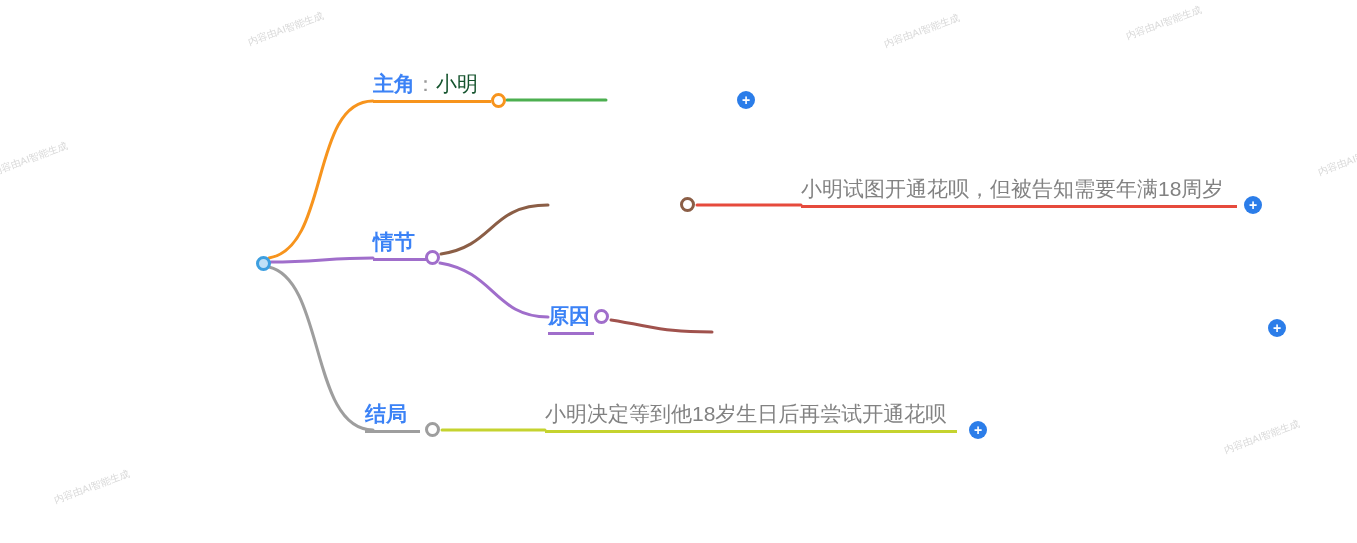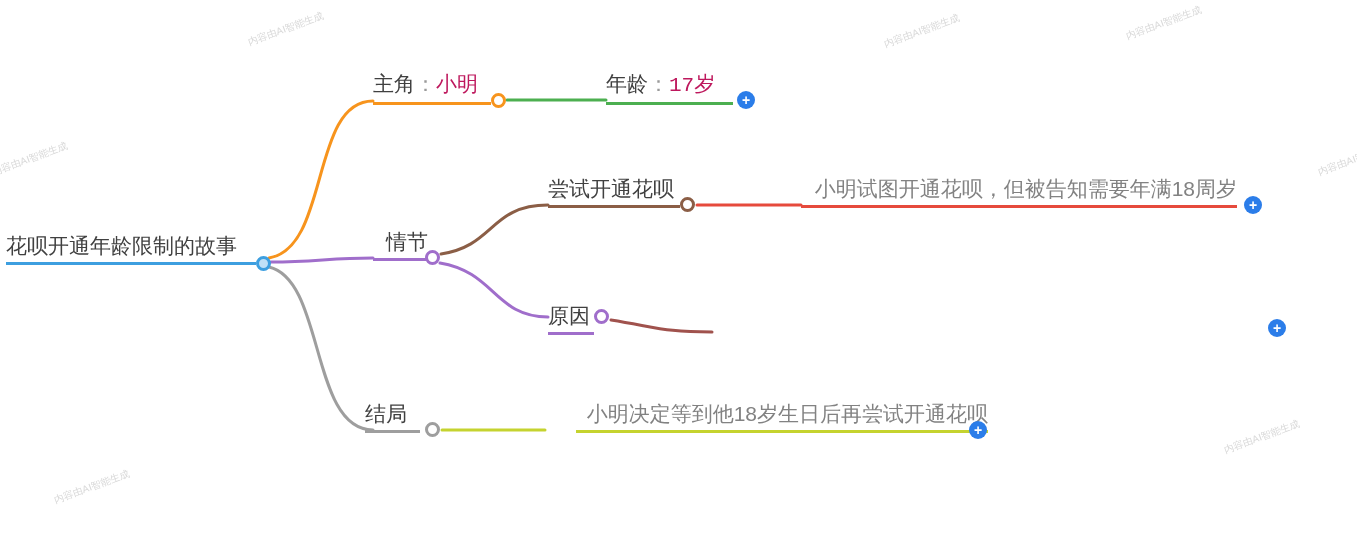--- a/index.html
+++ b/index.html
@@ -24,39 +24,39 @@
   .node{
     position:absolute;
     font-size:21px;
     line-height:26px;
     padding-bottom:3px;
     border-bottom:3px solid #000;
     white-space:nowrap;
     cursor:pointer;
     color:#2f2f2f;
   }
-  .node .lbl{font-weight:normal;color:#404040;}
+  .node .lbl{font-weight:bold;color:#3b82f6;}
   .node .sep{color:#9a9a9a;}
-  .node .val{color:#be185d;font-family:Liberation Mono, monospace;}
+  .node .val{color:#14532d;}
   .node .detail{color:#828282;font-weight:normal;}
 
   .n-root{left:6px;top:233px;min-width:250px;border-color:var(--blue);}
   .n-protagonist{left:373px;top:71px;min-width:118px;border-color:var(--orange);}
   .n-age{left:606px;top:71px;min-width:127px;border-color:var(--green);}
-  .n-plot{left:373px;top:229px;min-width:55px;border-color:var(--purple);text-align:right;}
+  .n-plot{left:373px;top:229px;min-width:55px;border-color:var(--purple);}
   .n-attempt{left:548px;top:176px;min-width:132px;border-color:var(--brown);}
-  .n-attempt-detail{left:801px;top:176px;min-width:436px;border-color:var(--red);text-align:right;}
+  .n-attempt-detail{left:801px;top:176px;min-width:436px;border-color:var(--red);}
   .n-reason{left:548px;top:303px;min-width:46px;border-color:var(--purple);}
   .n-reason-detail{
     left:712px;top:278px;width:540px;padding-right:10px;
     border-color:var(--darkred);
     white-space:normal;line-height:25px;
   }
   .n-ending{left:365px;top:401px;min-width:55px;border-color:var(--gray);}
-  .n-ending-detail{left:576px;top:401px;min-width:412px;border-color:var(--yellowgreen);text-align:right;}
+  .n-ending-detail{left:545px;top:401px;min-width:412px;border-color:var(--yellowgreen);}
 
   .dot{
     position:absolute;
     width:9px;height:9px;
     border:3px solid #000;border-radius:50%;
     background:#fff;box-sizing:content-box;
     cursor:pointer;
   }
   .d-root{left:256px;top:256px;border-color:var(--blue);background:#bfe0f7;}
   .d-protagonist{left:491px;top:93px;border-color:var(--orange);}
@@ -101,43 +101,34 @@
     <path class="L L-green" d="M 507 100 H 606"></path>
     <path class="L L-purple" d="M 271 262 C 315 262, 330 258, 373 258"></path>
     <path class="L L-brown" d="M 441 254 C 495 246, 490 205, 548 205"></path>
     <path class="L L-red" d="M 697 205 H 801"></path>
     <path class="L L-purple" d="M 440 263 C 495 272, 495 317, 548 317"></path>
     <path class="L L-darkred" d="M 611 320 C 660 328, 665 332, 712 332"></path>
     <path class="L L-gray" d="M 269 267 C 325 280, 310 430, 373 430"></path>
     <path class="L L-yellowgreen" d="M 442 430 H 545"></path>
   </svg>
 
-  <div class="node n-root">
-    <span class="lbl">花呗开通年龄限制的故事</span>
-  </div>
   <div class="dot d-root"></div>
 
   <div class="node n-protagonist">
     <span class="lbl">主角</span><span class="sep">：</span><span class="val">小明</span>
   </div>
   <div class="dot d-protagonist"></div>
 
-  <div class="node n-age">
-    <span class="lbl">年龄</span><span class="sep">：</span><span class="val">17岁</span>
-  </div>
   <div class="plus p-age">+</div>
 
   <div class="node n-plot">
     <span class="lbl">情节</span>
   </div>
   <div class="dot d-plot"></div>
 
-  <div class="node n-attempt">
-    <span class="lbl">尝试开通花呗</span>
-  </div>
   <div class="dot d-attempt"></div>
 
   <div class="node n-attempt-detail">
     <span class="detail">小明试图开通花呗，但被告知需要年满18周岁</span>
   </div>
   <div class="plus p-attempt">+</div>
 
   <div class="node n-reason">
     <span class="lbl">原因</span>
   </div>

